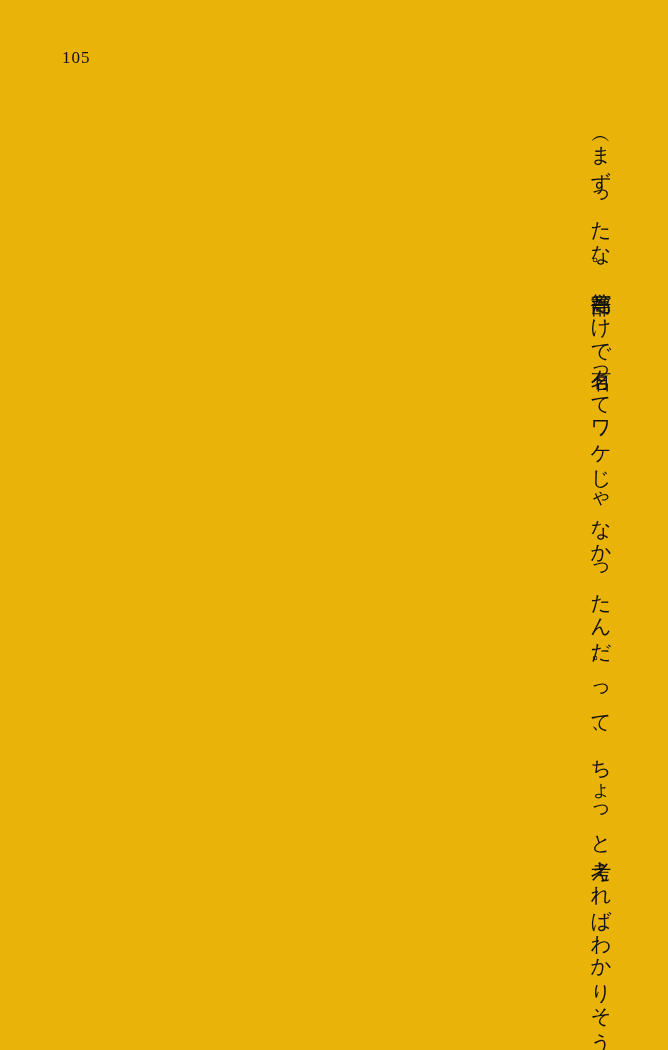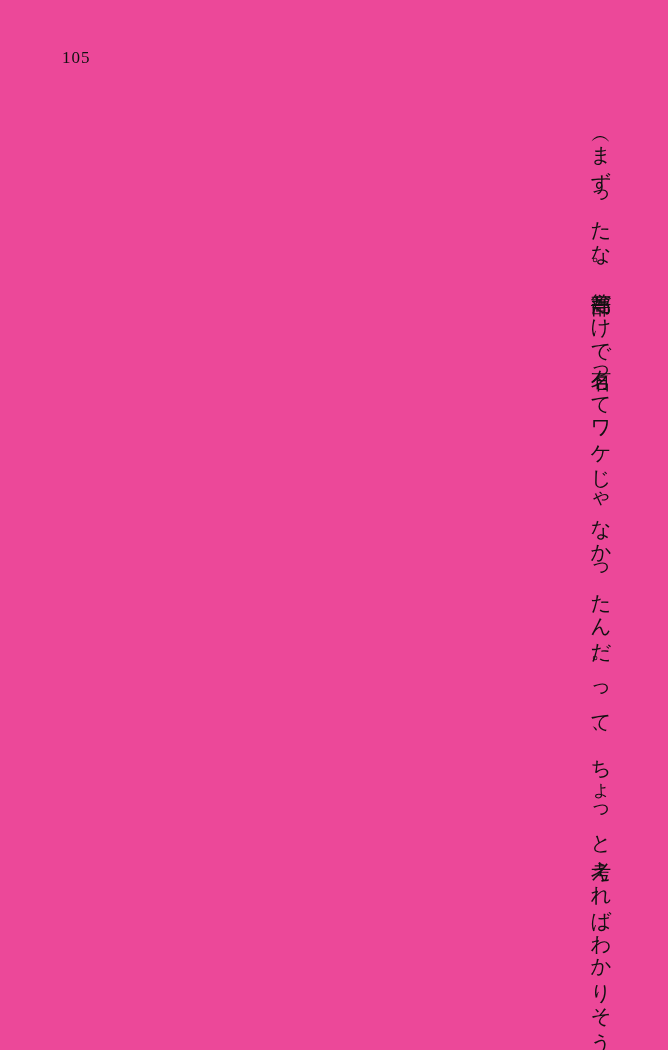--- a/index.html
+++ b/index.html
@@ -4,21 +4,21 @@
 <style>
   html, body {
     margin: 0;
     padding: 0;
     background: #ffffff;
   }
   .page {
     position: relative;
     width: 668px;
     height: 1050px;
-    background: #ec4899;
+    background: #eab308;
     overflow: hidden;
     font-family: "Liberation Serif", "DejaVu Serif", serif;
     color: #111111;
   }
   .page-number {
     position: absolute;
     top: 48px;
     left: 62px;
     font-size: 17px;
     letter-spacing: 1px;

